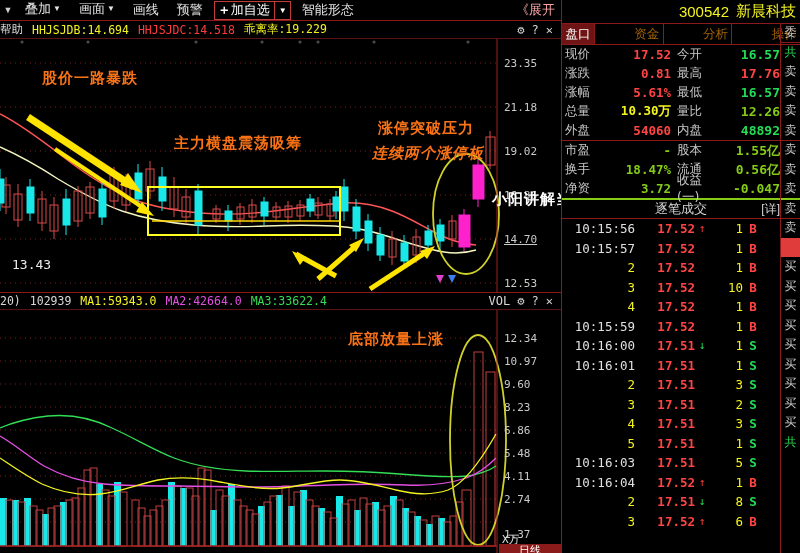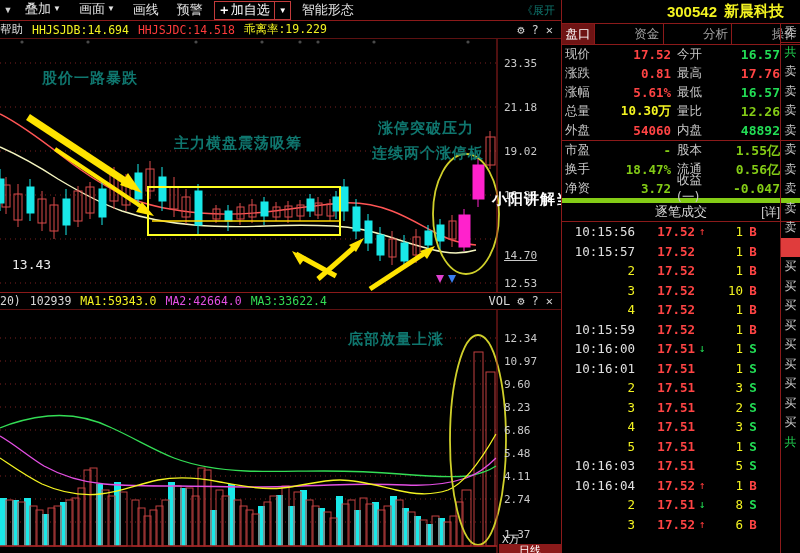--- a/index.html
+++ b/index.html
@@ -23,21 +23,21 @@
   .mb-caret { width:16px; text-align:center; font-size:9px; color:#d0d0d0; }
   .mb-item { padding:0 9px; white-space:nowrap; line-height:16px; }
   .mb-item .car { font-size:8px; margin-left:2px; position:relative; top:-2px; }
   .mb-add {
     border:1px solid #c23b3b; height:19px; display:flex; align-items:center;
     margin:0 2px; padding:0 3px; color:#fff;
   }
   .mb-add .plus { font-weight:bold; }
   .mb-add-sep { width:1px; height:19px; background:#c23b3b; margin:0 4px; }
   .mb-add .dd { font-size:8px; }
-  .mb-expand { margin-left:auto; padding-right:6px; font-size:11px; color:#0f766e; }
+  .mb-expand { margin-left:auto; padding-right:6px; font-size:13px; color:#fca5a5; }
 
   
   .indline {
     position:absolute; left:0; top:21px; width:561px; height:18px;
     display:flex; align-items:center; font-size:11.5px;
     font-family:"DejaVu Sans Mono","Liberation Mono",monospace;
     border-bottom:1px solid #5d1111;
   }
   .indline .seg { margin-right:9px; white-space:nowrap; }
   .i-white { color:#dcdcdc; }
@@ -62,51 +62,51 @@
   .volhdr .seg { margin-right:9px; white-space:nowrap; }
   .v-y { color:#f3f321; } .v-m { color:#e34fe3; } .v-g { color:#33dd55; }
   .v-w { color:#d8d8d8; }
   .volchart {
     position:absolute; left:0; top:310px; width:561px; height:243px;
     background:#000; overflow:hidden;
   }
 
   svg { display:block; }
   .anno {
-    position:absolute; color:#0f766e; font-size:15px; font-weight:bold;
+    position:absolute; color:#f97316; font-size:15px; font-weight:bold;
     font-family:"DejaVu Sans","Liberation Sans",sans-serif;
     white-space:nowrap; letter-spacing:1px;
   }
   .axlabel {
     position:absolute; color:#c9c9c9; font-size:11px;
     font-family:"DejaVu Sans Mono","Liberation Mono",monospace;
   }
   .wm {
     position:absolute; color:#ffffff; font-size:15px; font-weight:bold;
     white-space:nowrap; letter-spacing:1px;
   }
 
   
   .right { position:relative; width:239px; height:553px; background:#000;
            border-left:1px solid #8b1a1a; }
   .stockname {
     height:23px; display:flex; align-items:center; justify-content:flex-end;
-    padding-right:16px; color:#f3f321; font-size:15px; font-weight:bold;
+    padding-right:4px; color:#f3f321; font-size:15px; font-weight:normal;
     white-space:nowrap;
   }
   .rtabs { display:flex; height:22px; border-top:1px solid #8b1a1a;
            border-bottom:1px solid #8b1a1a;gap:36px; }
   .rtab {
     flex:1; display:flex; align-items:center; justify-content:center;
-    font-size:12.5px; color:#a3a3a3; border-right:1px solid #8b1a1a;
+    font-size:12.5px; color:#a16207; border-right:1px solid #8b1a1a;
   }
   .rtab:last-child { border-right:none; }
   .rtab.active { background:#6e1414; color:#ffffff; }
 
-  .quote { border-bottom:5px solid #84cc16; }
+  .quote { border-bottom:2px solid #84cc16; }
   .qrow { display:flex; height:19px; align-items:center; font-size:12.5px;
           font-family:"DejaVu Sans","Liberation Sans",sans-serif; }
   .qrow .lab { width:40px; padding-left:3px; color:#c7c7c7; font-size:12.5px; }
   .qrow .val { width:75px; text-align:right; padding-right:6px;
                font-family:"DejaVu Sans Mono","Liberation Mono",monospace;
                font-size:12.5px; font-weight:bold; }
   .qrow .lab2 { width:40px; color:#c7c7c7; font-size:12.5px; }
   .qrow .val2 { flex:1; text-align:right; padding-right:20px;
                 font-family:"DejaVu Sans Mono","Liberation Mono",monospace;
                 font-size:13px; font-weight:bold; }
@@ -367,27 +367,27 @@
         <polygon points="436,236 444,236 440,244" fill="#e040d0"></polygon>
         <polygon points="448,236 456,236 452,244" fill="#3a7ff0"></polygon>
 
         <line x1="497" y1="0" x2="497" y2="253" stroke="#a02020" stroke-width="1"></line>
       </svg>
 
       <div class="axlabel" style="left:504px; top:18px;">23.35</div>
       <div class="axlabel" style="left:504px; top:62px;">21.18</div>
       <div class="axlabel" style="left:504px; top:106px;">19.02</div>
       <div class="axlabel" style="left:504px; top:150px;">16.86</div>
-      <div class="axlabel" style="left:504px; top:210px;text-decoration:underline;">14.70</div>
+      <div class="axlabel" style="left:504px; top:194px;text-decoration:underline;">14.70</div>
       <div class="axlabel" style="left:504px; top:238px;">12.53</div>
 
       <div class="anno" style="left:42px; top:30px;">股价一路暴跌</div>
       <div class="anno" style="left:166px; top:95px;margin-left:8px;">主力横盘震荡吸筹</div>
       <div class="anno" style="left:378px; top:80px;">涨停突破压力</div>
-      <div class="anno" style="left:372px; top:105px;">连续两个涨停板</div>
+      <div class="anno" style="left:372px; top:105px;font-style:italic;">连续两个涨停板</div>
       <div class="axlabel" style="left:12px; top:218px; font-size:13px; color:#eaeaea;">13.43</div>
     </div>
 
     <div class="wm" style="left:492px; top:190px;">小阳讲解当日</div>
 
     <div class="volhdr">
       <span class="seg v-w">20)</span>
       <span class="seg v-w">102939</span>
       <span class="seg v-y">MA1:59343.0</span>
       <span class="seg v-m">MA2:42664.0</span>

